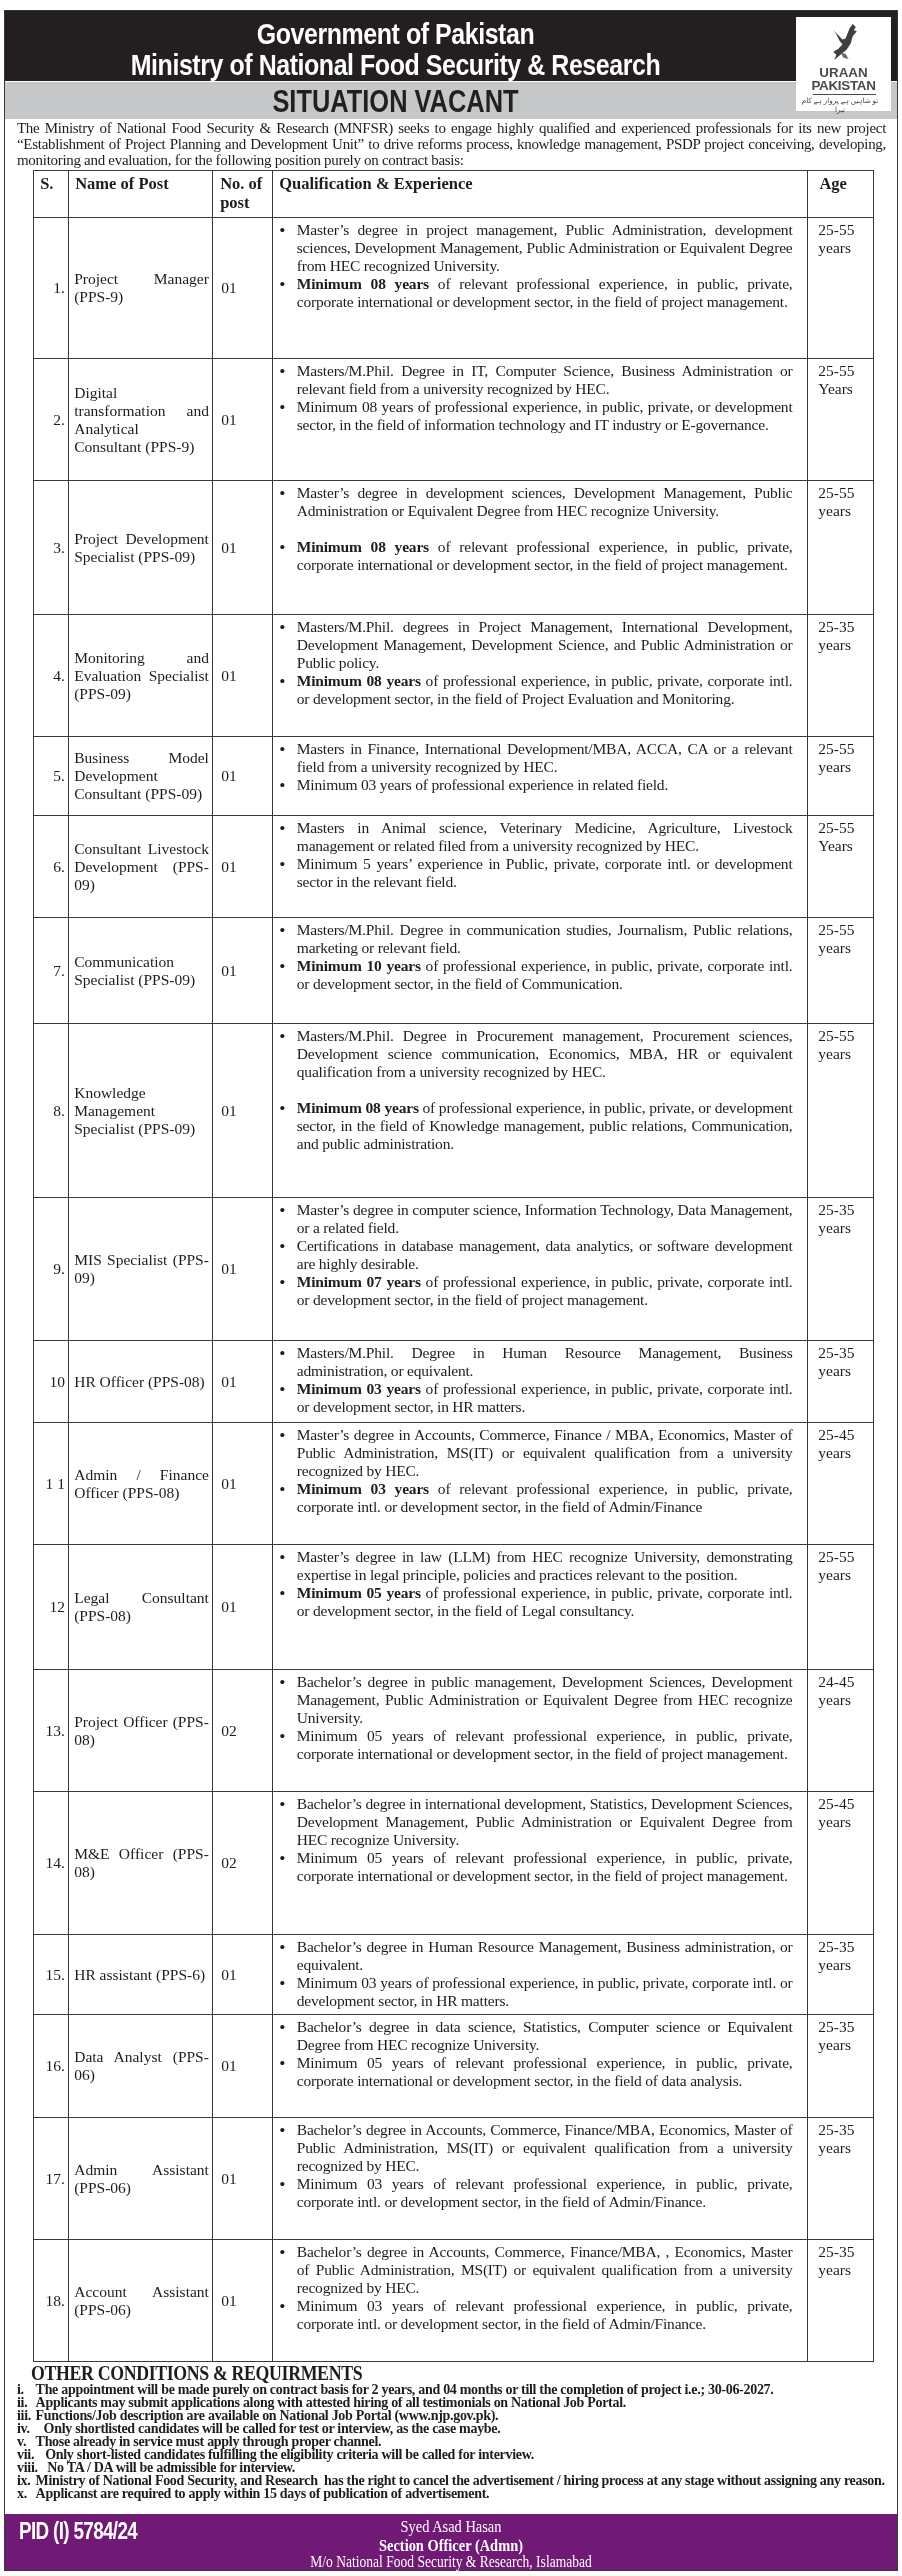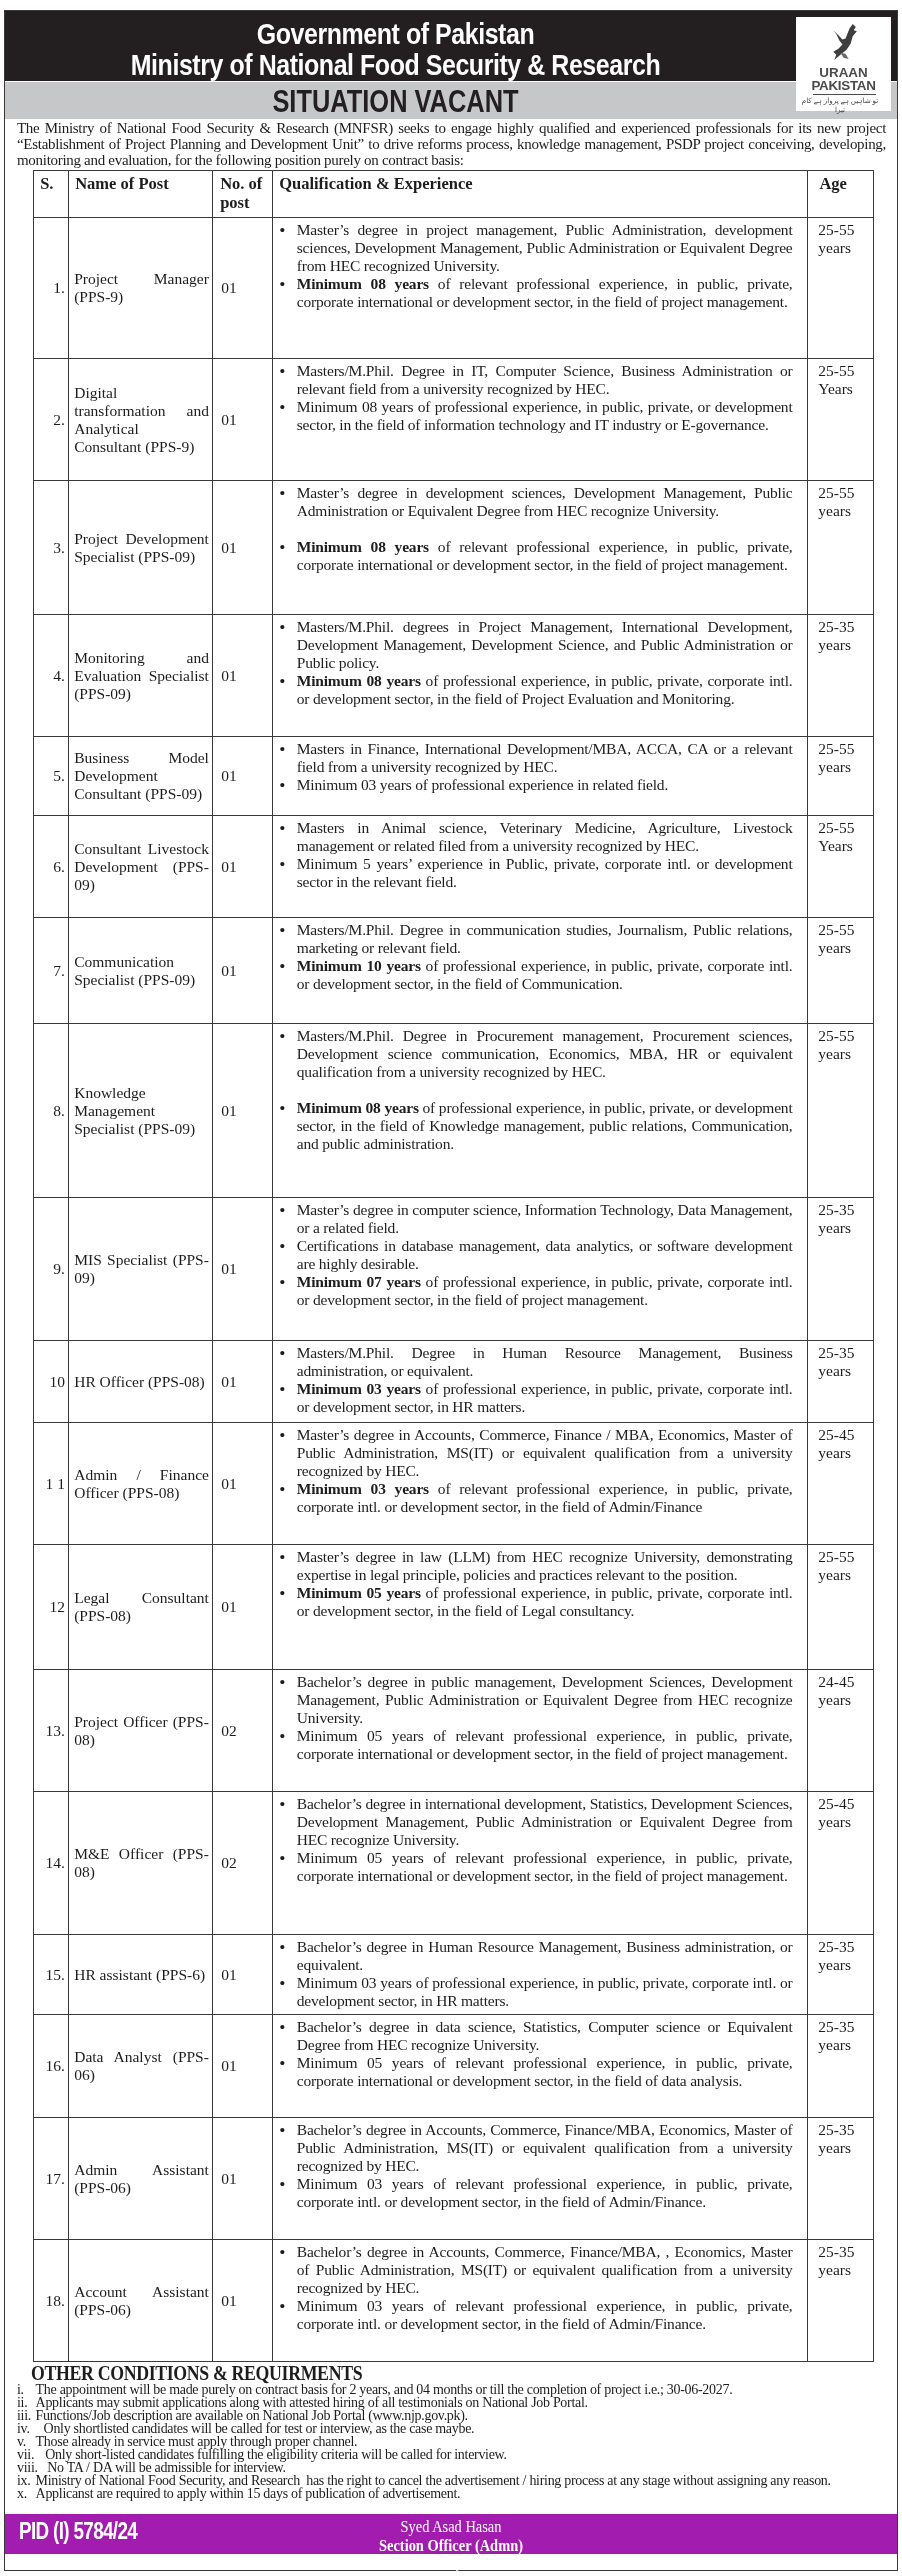--- a/index.html
+++ b/index.html
@@ -33,23 +33,23 @@
   td.no{vertical-align:middle !important;padding-left:8.3px !important;}
   td.q{padding:3.1px 14.5px 2.1px 5.2px !important;}
   td.ag{padding:3.1px 3.1px 0 10.3px !important;}
   .q ul{margin:0;padding:0;list-style:none;}
   .q li{position:relative;padding-left:18.6px;text-align:justify;letter-spacing:-0.2px;}
   .q li::before{content:"\2022";position:absolute;left:1px;top:0;font-size:17.6px;}
   .q li.gap{margin-top:17.6px;}
   .q b{font-weight:bold;}
   .cond-h{position:absolute;left:31px;top:2362px;font-size:20.7px;font-weight:bold;letter-spacing:-0.4px;transform:scaleX(0.86);transform-origin:left;}
   .cond{position:absolute;left:17px;top:2383px;width:874px;font-size:14px;line-height:13px;letter-spacing:-0.3px;}
-  .cond div{white-space:nowrap;}
+  .cond div{white-space:nowrap;font-weight:bold;}
   .cond .num{display:inline-block;min-width:18.6px;}
-  .footer{position:absolute;left:5.2px;top:2514px;width:892px;height:40px;background:#a21caf;color:#fff;}
+  .footer{position:absolute;left:5.2px;top:2514px;width:892px;height:56px;background:#701a75;color:#fff;}
   .pid{position:absolute;left:13.4px;top:4.1px;font-family:"Liberation Sans","DejaVu Sans",sans-serif;font-weight:bold;font-size:23px;letter-spacing:-0.8px;transform:scaleX(0.82);transform-origin:left;}
   .sig{position:absolute;left:0;width:892px;text-align:center;transform:scaleX(0.82);}
   .sig1{top:2.1px;font-size:17.6px;}
   .sig2{top:20.7px;font-size:17.6px;font-weight:bold;}
   .sig3{top:38px;font-size:16.5px;}
 </style>
 </head>
 <body>
 
 <div class="frame"></div>

